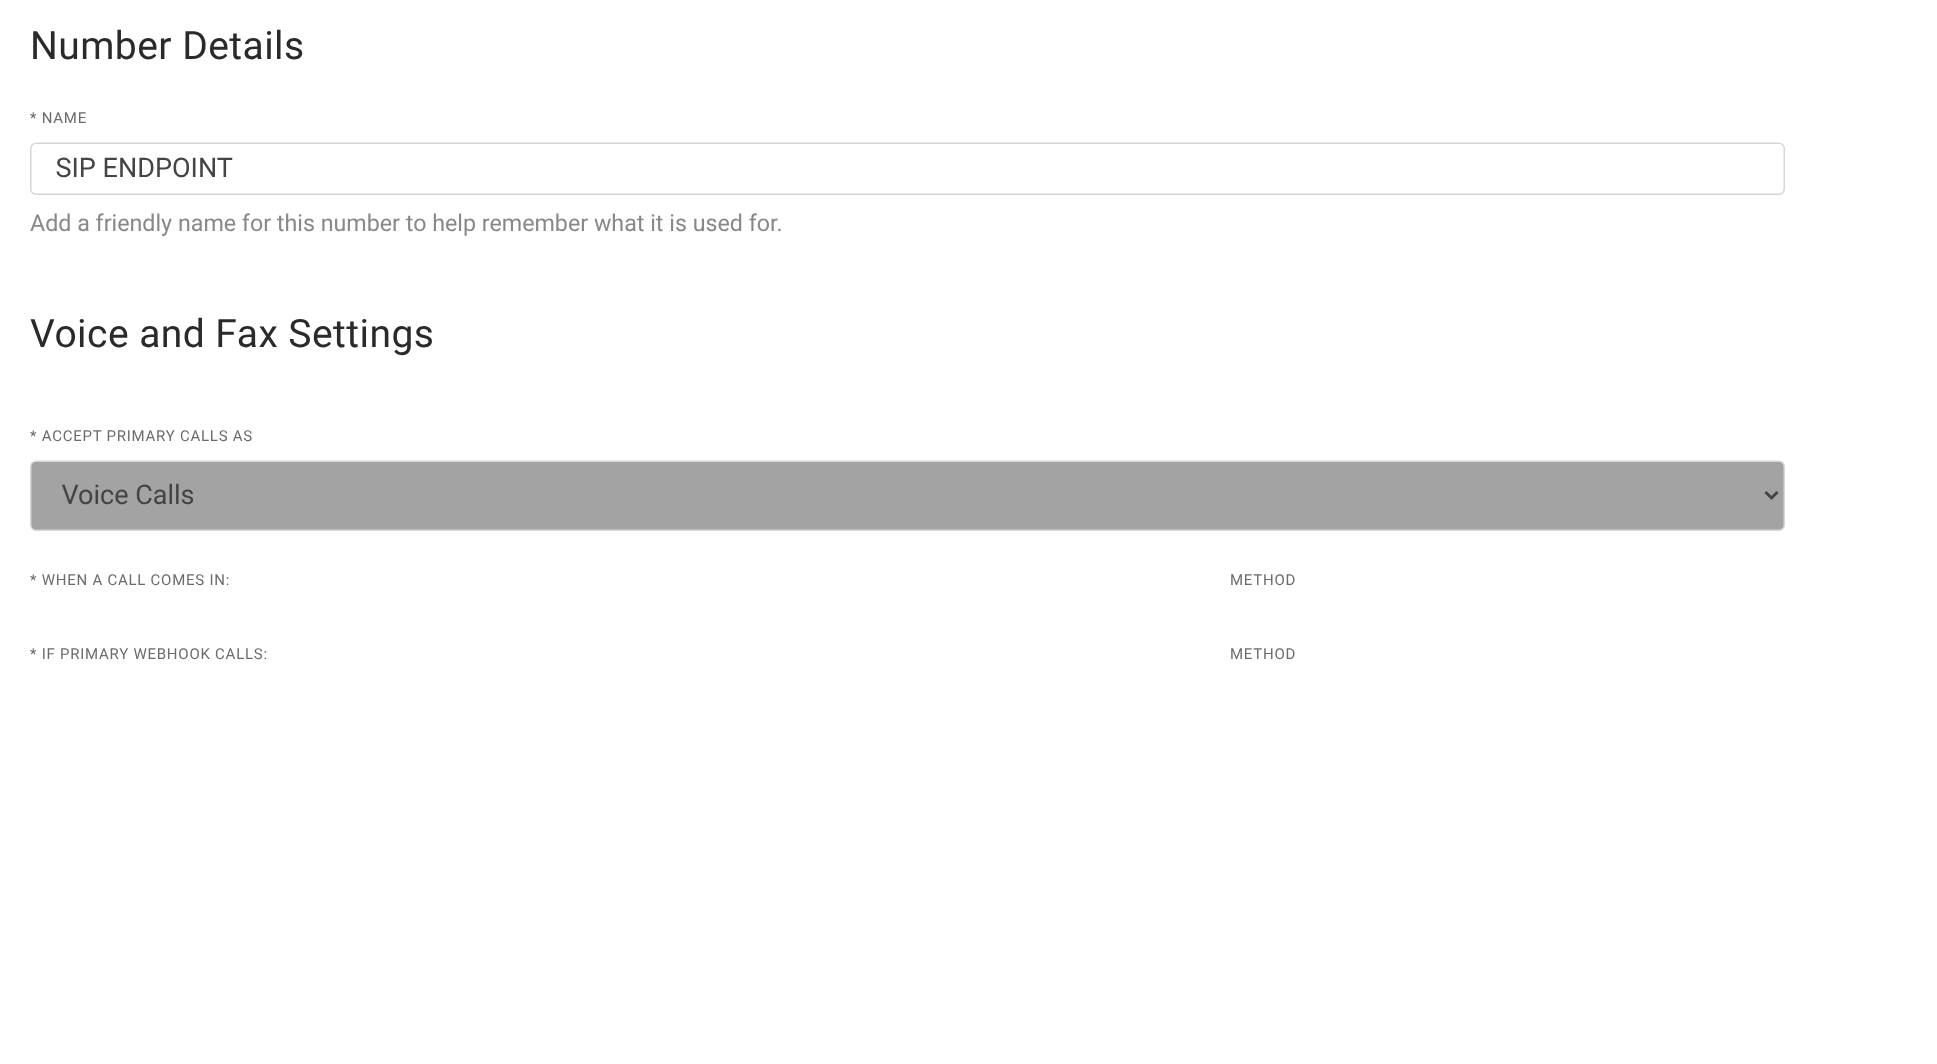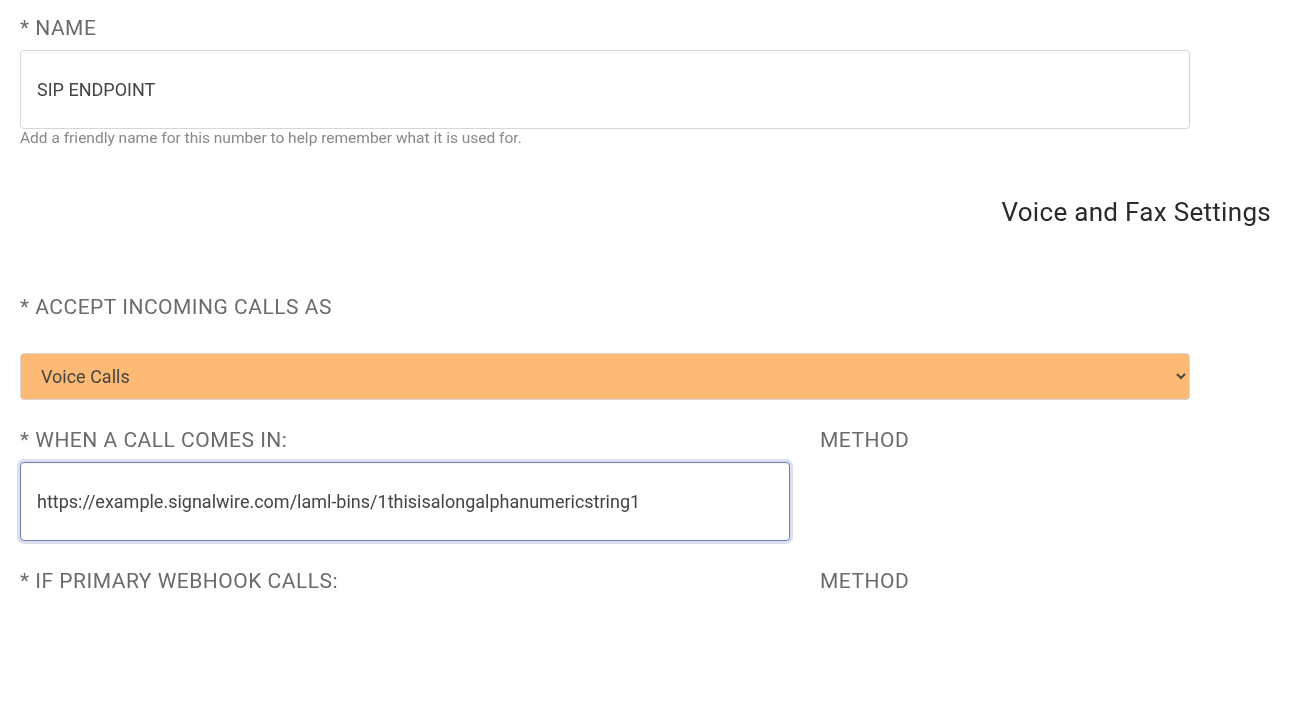--- a/index.html
+++ b/index.html
@@ -21,114 +21,112 @@
       letter-spacing: 0.3px;
     }
     .section {
       margin-bottom: 50px;
     }
     .field-group {
       margin-bottom: 28px;
     }
     .label {
       display: block;
-      font-size: 21px;
+      font-size: 10px;
       letter-spacing: 0.5px;
       color: #6b6b6b;
       margin-bottom: 10px;
       font-weight: 400;
     }
     .text-input {
       width: 100%;
       max-width: 1170px;
-      padding: 28px 16px;
+      padding: 6px 16px;
       font-size: 18px;
       color: #444;
       border: 1px solid #d6d6d6;
       border-radius: 4px;
       background: #ffffff;
       outline: none;
       font-family: inherit;
     }
     .text-input.focused {
       border: 1px solid #6b7db8;
       box-shadow: 0 0 0 3px rgba(107, 125, 184, 0.25);
     }
     .help-text {
       font-size: 15.5px;
       color: #888;
-      margin-top: 0;
+      margin-top: 10px;
     }
     .select-wrapper {
       position: relative;
       width: 100%;
       max-width: 1170px;
     }
     select {
       width: 100%;
       padding: 11px 16px;
       font-size: 18px;
       color: #444;
       border: 1px solid #d6d6d6;
       border-radius: 4px;
-      background: #fdba74;
+      background: #a3a3a3;
       outline: none;
       appearance: auto;
       font-family: inherit;
       cursor: pointer;
-      margin-top: 24px;
     }
     .row {
       display: flex;
       gap: 30px;
       max-width: 1170px;
     }
     .col-webhook {
       flex: 1;
       min-width: 0;
     }
     .col-method {
       width: 370px;
       flex-shrink: 0;
     }
     .voice-settings-heading {
       margin-top: 10px;
-      margin-bottom: 68px;
-      text-align: right;
+      margin-bottom: 48px;
     }
   </style>
 </head>
 <body>
 
 <div class="section">
+  <h2>Number Details</h2>
 
   <div class="field-group">
     <label class="label">* NAME</label>
     <input type="text" class="text-input" value="SIP ENDPOINT" style="">
     <div class="help-text">Add a friendly name for this number to help remember what it is used for.</div>
   </div>
 </div>
 
 <div class="section">
   <h2 class="voice-settings-heading">Voice and Fax Settings</h2>
 
   <div class="field-group">
-    <label class="label">* ACCEPT INCOMING CALLS AS</label>
+    <label class="label">* ACCEPT PRIMARY CALLS AS</label>
     <div class="select-wrapper">
       <select>
         <option>Voice Calls</option>
       </select>
     </div>
   </div>
 
 
   <div class="row">
     <div class="col-webhook field-group">
       <label class="label">* WHEN A CALL COMES IN:</label>
-      <input type="text" class="text-input focused" value="https://example.signalwire.com/laml-bins/1thisisalongalphanumericstring1" style="">
     </div>
     <div class="col-method field-group">
       <label class="label">METHOD</label>
     </div>
   </div>
 
   <div class="row">
     <div class="col-webhook field-group">
       <label class="label">* IF PRIMARY WEBHOOK CALLS:</label>
     </div>

